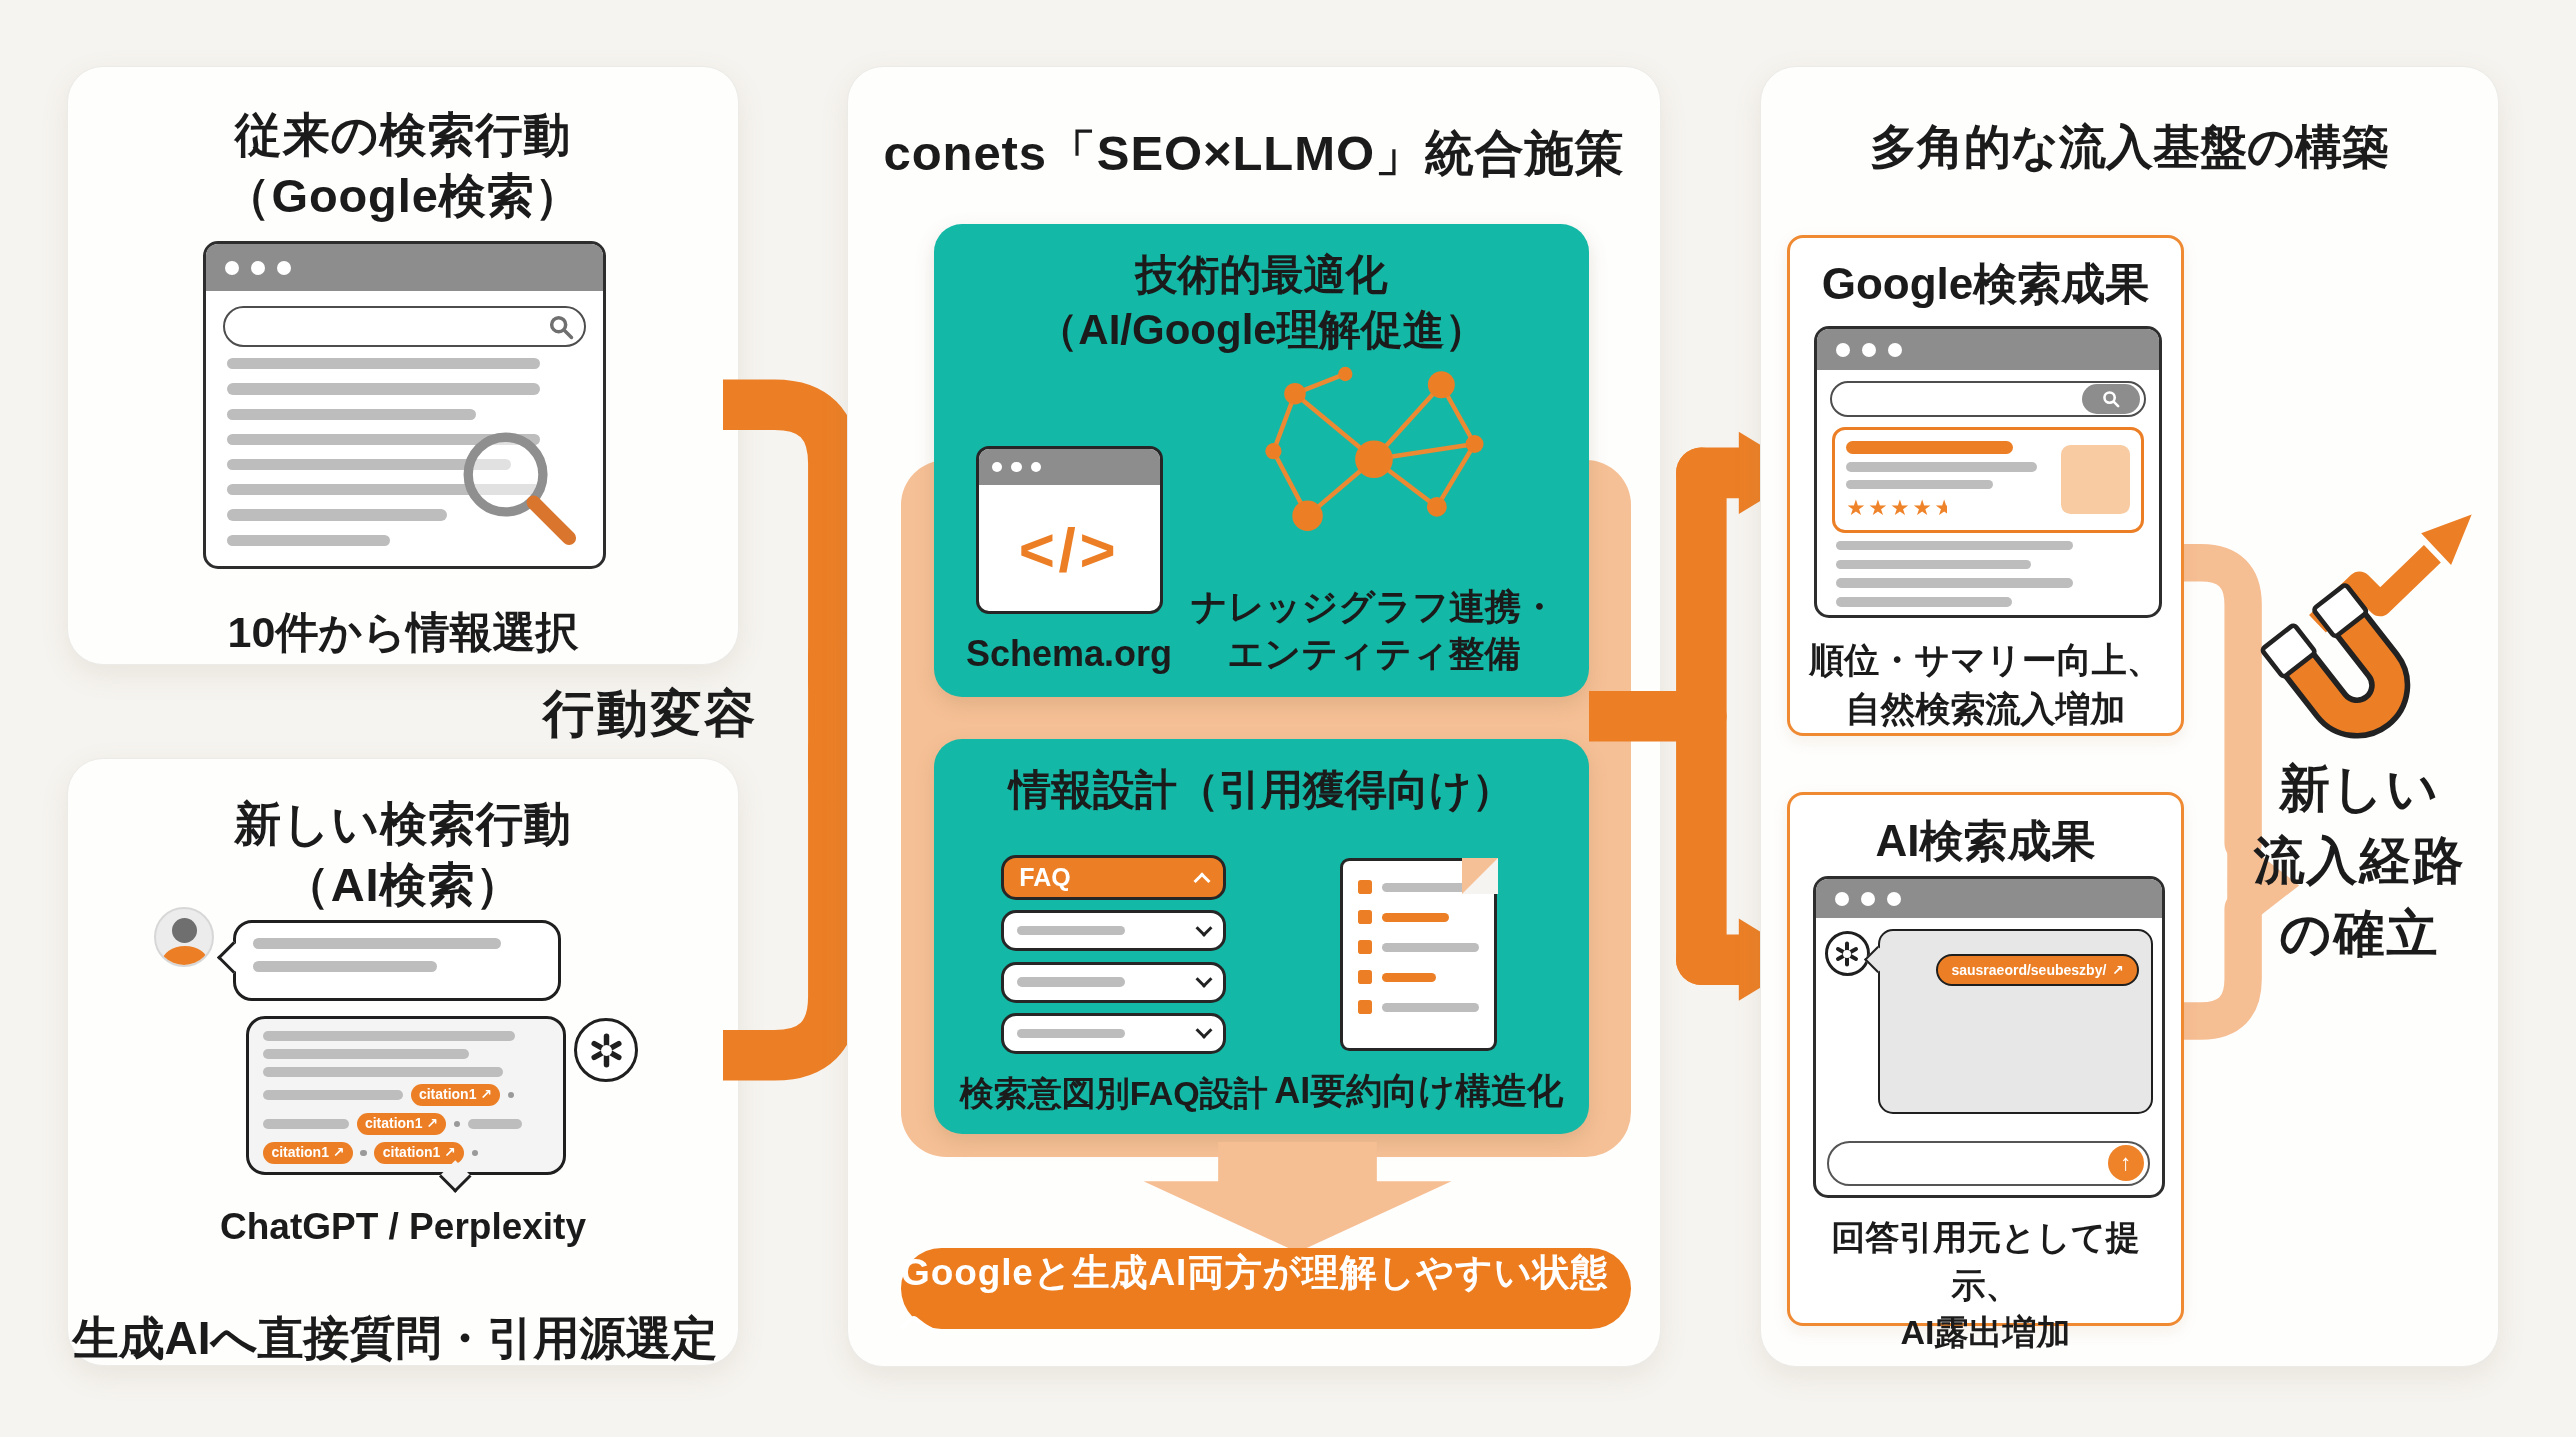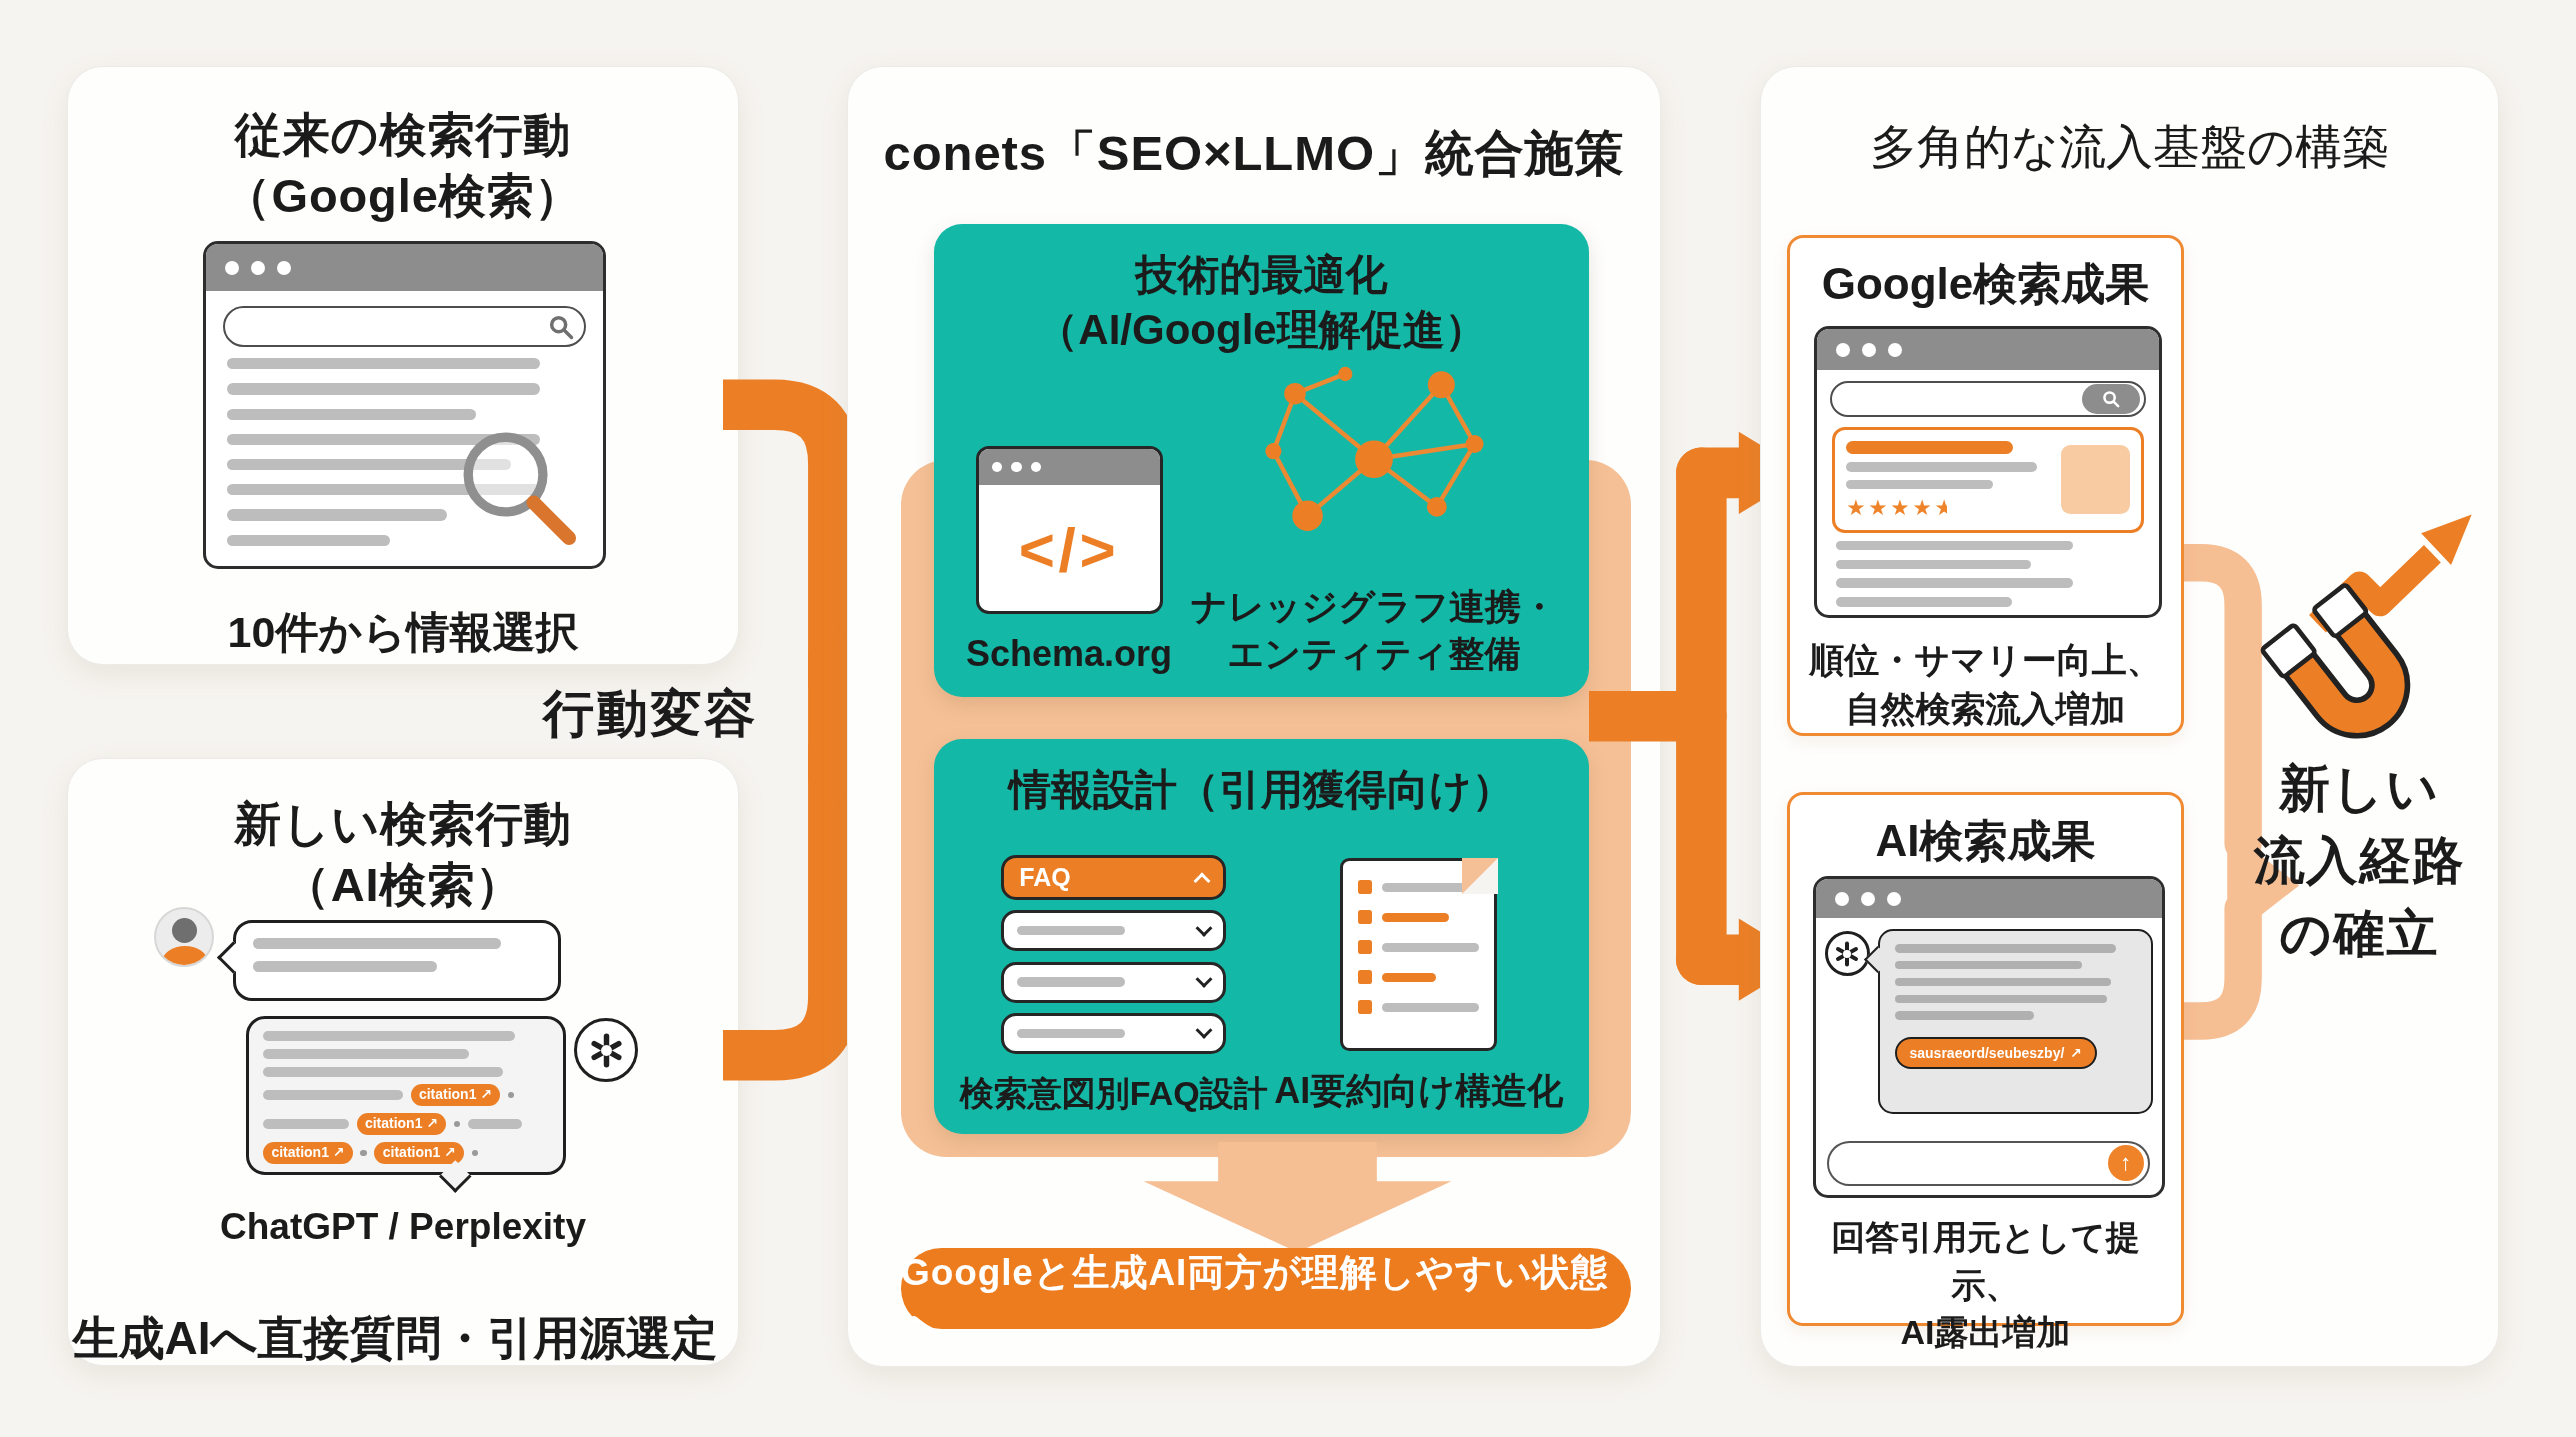--- a/index.html
+++ b/index.html
@@ -87,21 +87,21 @@
   .faq-row .bar { width:56%; height:9.4px; }
   .chev { width:12px; height:12px; border-right:3.7px solid #222; border-bottom:3.7px solid #222; }
   .chev-down { transform:rotate(45deg) translate(-1.9px,-1.9px); }
   .chev-up { border-color:#fff; transform:rotate(-135deg) translate(-2.8px,-2.8px); }
 
   #down-arrow { left:281px; top:1075px; }
   #banner { left:53px; top:1181px; width:730px; height:81px; background:#ec7c1e; border-radius:51px;
             display:grid; place-items:center; color:#fff; font-size:37px; font-weight:800; letter-spacing:0.9px; }
 
   
-  #right-title { left:0; right:0; top:49px; font-size:47px; font-weight:400; text-align:center; }
+  #right-title { left:0; right:0; top:49px; font-size:47px; font-weight:700; text-align:center; }
   .result-card { position:absolute; background:#fff; border:3.7px solid #ef8a33; border-radius:16px; box-shadow:0 5.6px 15px rgba(180,120,60,.10); }
   #card-google { left:26px; top:168px; width:397px; height:501px; }
   #card-ai     { left:26px; top:725px; width:397px; height:534px; }
   .result-h { position:absolute; left:0; right:0; top:17px; font-size:44px; font-weight:800; text-align:center; }
   .result-caption { position:absolute; left:7.5px; right:7.5px; font-size:35px; font-weight:800; text-align:center; line-height:1.4; }
 
   #g-window { left:24px; top:88px; width:348px; height:292px; }
   #g-window .win-head { height:41px; }
   #g-window .search-pill { margin:11.2px 13px 9.4px; height:36px; padding-right:3.7px; }
   .pill-btn { width:58px; height:30px; background:#8d8d8d; border-radius:15px; display:grid; place-items:center; }
@@ -114,21 +114,21 @@
   .thumb { width:69px; height:69px; border-radius:9.4px; background:#f8cba2; flex:none; align-self:center; }
   #g-window .bars { padding:7.5px 19px 0; gap:9.4px; }
   #g-window .bars .bar { height:9.4px; }
   #g-caption { top:397px; }
 
   #a-window { left:22.5px; top:81px; width:352px; height:322px; }
   #a-window .win-head { height:39px; }
   .a-body { position:relative; height:279px; }
   #a-logo { position:absolute; left:9.4px; top:13px; width:45px; height:45px; }
   #a-bubble { position:absolute; left:62px; top:11.2px; width:275px; height:185px; background:#e7e7e7;
-              border:2.8px solid #1f1f1f; border-radius:15px; padding:13px 15px; display:flex; flex-direction:column; gap:8.4px; }
+              border:2.8px solid #1f1f1f; border-radius:15px; padding:13px 15px; display:flex; flex-direction:row; gap:8.4px; }
   #a-bubble .tail { left:-12px; top:19px; width:19px; height:19px; border-left:2.8px solid #1f1f1f; border-bottom:2.8px solid #1f1f1f; transform:rotate(45deg); }
   #a-bubble .bar { height:8.4px; background:#b0b0b0; }
   .src-pill { margin-top:9.4px; align-self:flex-start; display:inline-flex; align-items:center; gap:5.6px;
               background:#ec7f26; border:2.8px solid #1f1f1f; color:#fff; font-weight:700; font-size:14px;
               height:32px; padding:0 13px; border-radius:16px; white-space:nowrap; }
   .a-input { position:absolute; left:11.2px; right:11.2px; bottom:11.2px; height:45px; border:2.8px solid #555;
              border-radius:22.5px; display:flex; align-items:center; justify-content:flex-end; padding-right:4.7px; }
   .send-btn { width:36px; height:36px; border-radius:50%; background:#ef8329; color:#fff; font-size:22.5px;
               font-weight:800; display:grid; place-items:center; }
   #a-caption { top:419px; font-size:34px; }

